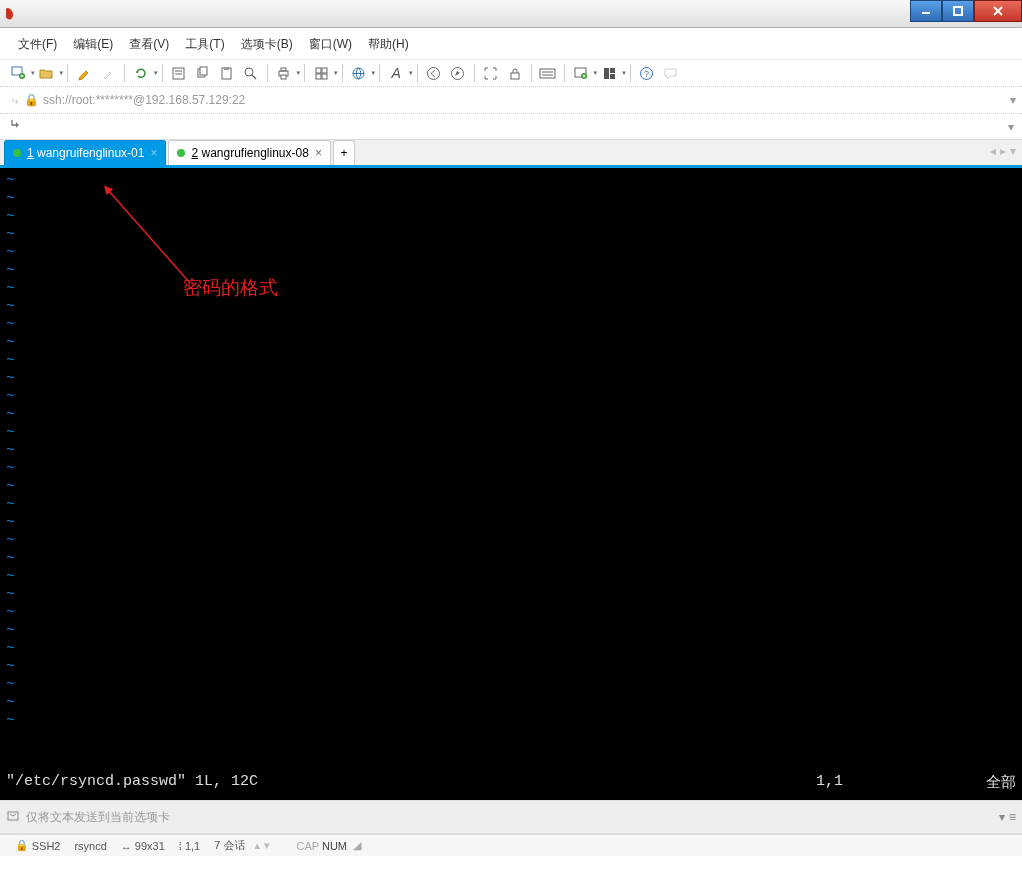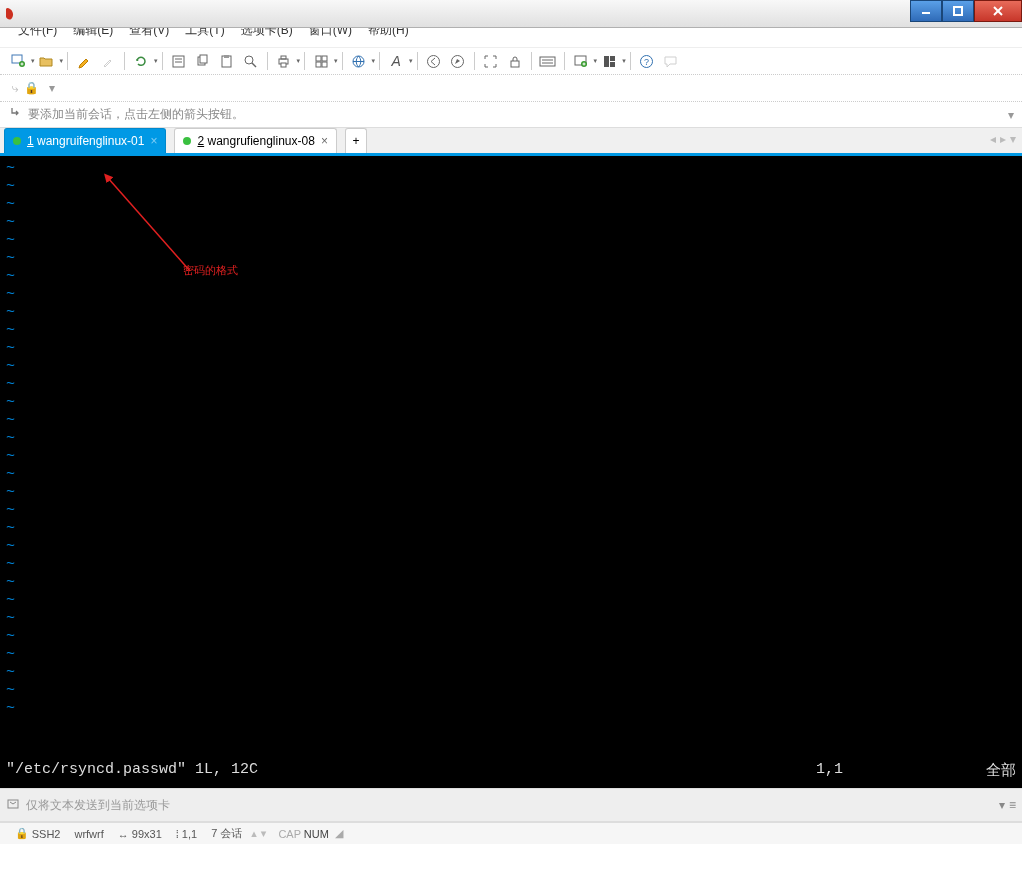--- a/index.html
+++ b/index.html
@@ -9,41 +9,41 @@
 .titlebar { height: 28px; background: linear-gradient(to bottom, #f8f8f8, #e0e0e0); border-bottom: 1px solid #b0b0b0; display: flex; align-items: center; padding: 0 4px; position: relative; }
 .titlebar .appicon { width: 16px; height: 16px; margin-right: 6px; }
 .titlebar .title { color: #444; flex: 1; }
 .winbtns { position: absolute; right: 0; top: 0; display: flex; }
 .winbtn { width: 32px; height: 22px; display: flex; align-items: center; justify-content: center; margin-left: 0; }
 .winbtn.min, .winbtn.max { background: linear-gradient(to bottom,#5aa0e8,#2f6bb8); border:1px solid #1a4678; }
 .winbtn.close { background: linear-gradient(to bottom,#e86b5a,#c7362a); border:1px solid #7a1a10; width:48px; }
 .winbtn svg { stroke:#fff; stroke-width:2; fill:none; }
 
 
-.menubar { height: 20px; display: flex; align-items: flex-end; padding: 5px 10px; background: #fff; border-bottom: 1px solid #eee; }
+.menubar { height: 32px; display: flex; align-items: flex-start; padding: 5px 10px; background: #fff; border-bottom: 1px solid #eee; }
 .menuitem { padding: 3px 8px; color: #333; }
 
 
 .toolbarrow { display: flex; align-items: center; padding: 3px 6px; background: #fff; border-bottom: 1px dotted #ccc; }
 .tbtn { width: 22px; height: 20px; display: flex; align-items: center; justify-content: center; margin: 0 1px; color: #555; border-radius: 3px; }
 .tsep { width: 1px; height: 18px; background: #ccc; margin: 0 4px; }
 .dropdown-arrow { font-size: 7px; color: #666; margin-left: 1px; }
 
 .addressbar { display: flex; align-items: center; padding: 3px 6px; background: #fff; border-bottom: 1px dotted #ccc; }
 .addressbar .lock { color: #999; margin-right: 4px; }
 .addressbar .addrtext { color: #999; flex: 1; }
 .addressbar .rarrow { color: #999; margin-left: 6px; }
 
 .hintbar { display: flex; align-items: center; padding: 4px 8px; background: #fff; border-bottom: 1px solid #ddd; color: #888; }
 .hintbar .hicon { margin-right: 6px; color: #888; }
 .hintbar .righticons { margin-left: auto; color: #999; }
 
 
 .tabsrow { height: 28px; background: #f0f0f0; display: flex; align-items: flex-end; padding: 0 4px; border-bottom: 3px solid #0099e5; position: relative; }
-.tab { height: 25px; padding: 0 8px; display: flex; align-items: center; background: #fff; border: 1px solid #ccc; border-bottom: none; margin-right: 8px; border-radius: 3px 3px 0 0; }
+.tab { height: 25px; padding: 0 8px; display: flex; align-items: center; background: #fff; border: 1px solid #ccc; border-bottom: none; margin-right: 2px; border-radius: 3px 3px 0 0; }
 .tab.active { background: #0099e5; color: #fff; border-color: #0088cc; }
 .tab .dot { width: 8px; height: 8px; border-radius: 4px; background: #3ac040; margin-right: 6px; }
 .tab .tlabel { margin-right: 6px; }
 .tab .tclose { font-size: 12px; opacity: 0.6; }
 .tab.active .tclose { color: #cfeeff; }
 .tab.add { width: 22px; justify-content: center; background: #fff; }
 .tab .underline-num { text-decoration: underline; }
 .tabsrow .navarrows { position: absolute; right: 6px; top: 4px; color: #bbb; display: flex; gap: 4px; }
 
 
@@ -51,33 +51,33 @@
 .terminal .line { height: 18px; white-space: pre; }
 .terminal .cursor-char { background: #20d020; color: #000; }
 .terminal .tilde { color: #0088dd; }
 .terminal .statusline { position: absolute; bottom: 8px; left: 6px; right: 6px; display: flex; color: #ddd; }
 .terminal .statusline .filetxt { }
 .terminal .statusline .pos { position: absolute; left: 810px; }
 .terminal .statusline .allx { margin-left: auto; }
 
 
 .annotation { position: absolute; pointer-events: none; }
-.anno-text { position: absolute; color: #e02020; font-size: 11px; font-family: "SimSun"; }
+.anno-text { position: absolute; color: #e02020; font-size: 19px; font-family: "SimSun"; }
 
 
 .sendbar { height: 24px; background: #eee; display: flex; align-items: center; padding: 16px 6px; border-top: 1px solid #ddd; border-bottom: 1px solid #ddd; }
 .sendbar .sicon { color: #888; margin-right: 6px; }
 .sendbar .stext { color: #999; flex: 1; }
 .sendbar .rightctl { color: #888; display: flex; gap: 4px; align-items: center; }
 
 .statusbar { height: 22px; background: #f6f6f6; display: flex; align-items: center; padding: 0 8px; font-size: 11px; color: #444; border-top: 1px solid #ddd; }
 .statusbar .left { flex: 1; }
 .statusbar .seg { margin: 0 7px; color: #555; display: inline-flex; align-items: center; gap: 3px; }
 .statusbar .updn { color: #bbb; margin: 0 2px; }
-.statusbar .capnum { color: #aaa; margin-left: 10px; }
+.statusbar .capnum { color: #aaa; margin-left: 25px; }
 .statusbar .capnum .num { color: #444; }
 .statusbar .grip { margin-left: 6px; color: #aaa; }
 </style>
 </head>
 <body>
 
 <div class="titlebar">
   <span class="appicon">
     <svg width="16" height="16" viewBox="0 0 16 16">
         <path d="M2 3 C2 3 3 1 6 3 C9 5 10 9 8 12 C6 15 3 13 2 11" fill="#cc3020"></path>
@@ -265,30 +265,30 @@
   <div class="tbtn" style="opacity:.4">
       <svg width="15" height="15" viewBox="0 0 15 15">
         <path d="M2 3h11v7H7l-3 3v-3H2z" fill="none" stroke="#888"></path>
       </svg>
     </div>
 </div>
 
 <div class="addressbar">
   <span class="tbtn" style="color:#bbb;width:16px">⤷</span>
   <span class="lock">🔒</span>
+  <span class="addrtext">ssh://root:********@192.168.57.129:22</span>
   <span class="rarrow">▾</span>
 </div>
 
 <div class="hintbar">
   <span class="hicon">
     <svg width="14" height="14" viewBox="0 0 14 14">
         <path d="M4 2v5h6M8 5l2 2-2 2" fill="none" stroke="#777" stroke-width="1.3"></path>
       </svg>
   </span>
-  <span>要添加当前会话，点击左侧的箭头按钮。</span>
   <span class="righticons">
     <span>▾</span>
   </span>
 </div>
 
 <div class="tabsrow">
   <div class="tab active">
     <span class="dot"></span>
     <span class="tlabel"><span class="underline-num">1</span><span> wangruifenglinux-01</span></span>
     <span class="tclose">×</span>
@@ -369,21 +369,21 @@
     <span>▾</span>
     <span>≡</span>
   </span>
 </div>
 
 <div class="statusbar">
   <span class="seg">
       <span>🔒</span>
       <span>SSH2</span>
     </span>
-  <span class="seg">wrfwrf</span>
+  <span class="seg">rsyncd</span>
   <span class="seg">
       <span>↔</span>
       <span>99x31</span>
     </span>
   <span class="seg">
       <span>⁞</span>
       <span>1,1</span>
     </span>
   <span class="seg">7 会话</span>
   <span class="updn">▴</span>

